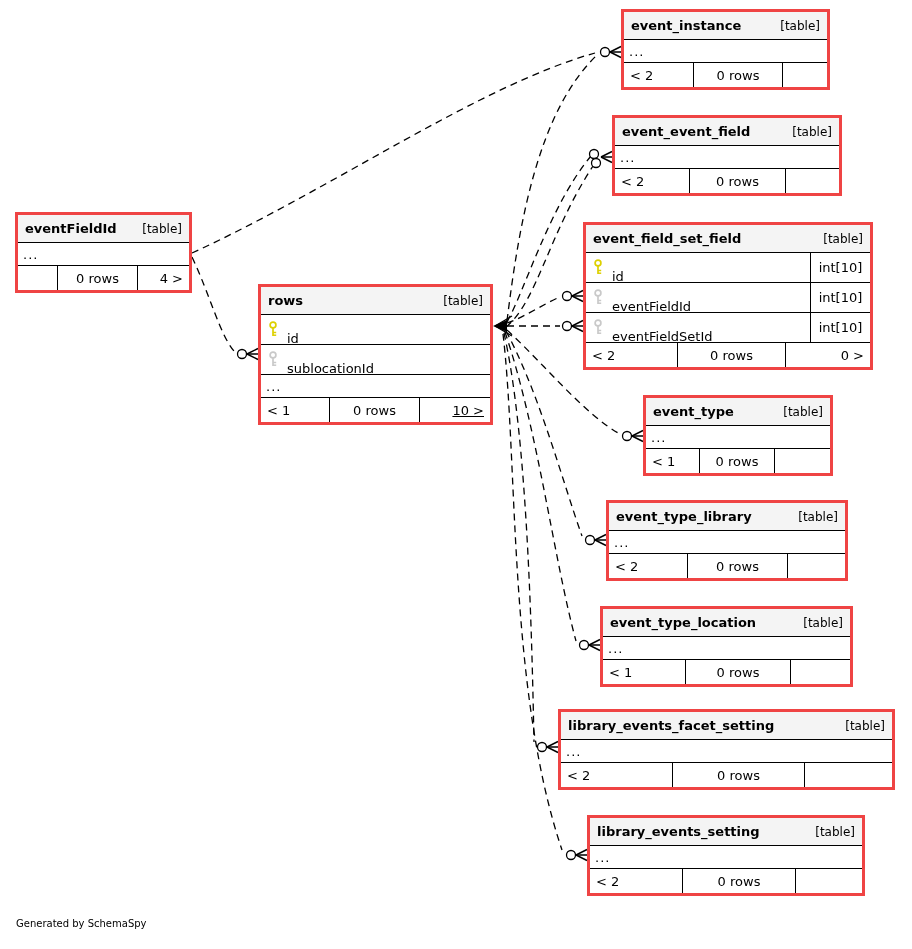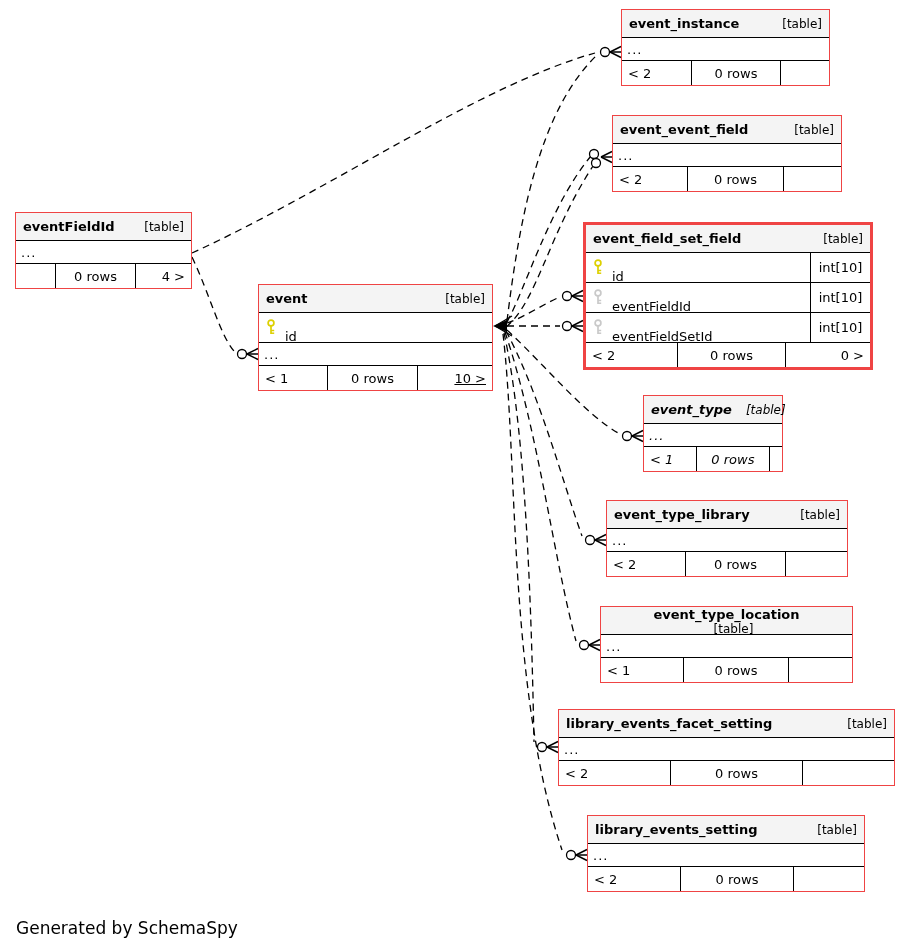--- a/index.html
+++ b/index.html
@@ -1,36 +1,36 @@
 <!DOCTYPE html>
 <html><head>
 <meta charset="utf-8">
 <style>
   html,body{margin:0;padding:0;background:#fff;}
   body{font-family:"DejaVu Sans","Liberation Sans",sans-serif;color:#000;}
   #canvas{position:relative;width:912px;height:949px;background:#fff;overflow:hidden;}
   #edge-layer{position:absolute;left:0;top:0;z-index:0;}
-  .tbl{position:absolute;background:#c4b5fd;border:1px solid #ef4444;box-sizing:border-box;z-index:2;font-size:13px;cursor:pointer;}
+  .tbl{position:absolute;background:#c4b5fd;border:3px solid #ef4444;box-sizing:border-box;z-index:2;font-size:13px;cursor:pointer;}
   .tbl.focus{border-width:3px;}
   .tbl-header{display:flex;justify-content:space-between;align-items:center;background:#f4f4f4;border-bottom:1px solid #000;padding:0 7px;box-sizing:border-box;}
   .tbl-name{font-weight:bold;font-size:13px;white-space:nowrap;}
   .tbl-tag{font-size:12px;white-space:nowrap;margin-left:14px;}
   .col-row,.dots-row{display:flex;align-items:center;border-bottom:1px solid #000;box-sizing:border-box;background:#fff;}
   .col-row{padding-left:6px;}
   .dots-row{padding-left:5px;letter-spacing:1px;}
   .col-icon{width:12px;height:17px;margin-right:8px;flex:0 0 auto;display:flex;align-items:center;}
   .col-name{flex:1 1 auto;white-space:nowrap;margin-top:18px;}
   .col-type{flex:0 0 auto;height:100%;border-left:1px solid #000;display:flex;align-items:center;justify-content:center;box-sizing:border-box;padding:0 3px;}
   .stats{display:flex;box-sizing:border-box;background:#fff;}
   .stat-cell{box-sizing:border-box;border-right:1px solid #000;display:flex;align-items:center;padding:0 6px;white-space:nowrap;height:100%;}
   .stat-cell:last-child{border-right:none;}
   .stat-left{justify-content:flex-start;}
   .stat-mid{justify-content:center;}
   .stat-right{justify-content:flex-end;}
-  #footer-note{position:absolute;left:16px;top:918px;font-size:17px;z-index:2;}
+  #footer-note{position:absolute;left:16px;top:918px;font-size:10px;z-index:2;}
 </style>
 </head>
 <body>
 
 <div id="canvas">
   <svg id="edge-layer" width="912" height="949">
       <path d="M192,253 C330,190 480,85 595,53" fill="none" stroke="#000000" stroke-width="1.3" stroke-dasharray="7,5"></path>
       <path d="M192,257 C210,295 220,335 234,351" fill="none" stroke="#000000" stroke-width="1.3" stroke-dasharray="7,5"></path>
       <path d="M507,321 C520,215 540,110 597,55" fill="none" stroke="#000000" stroke-width="1.3" stroke-dasharray="7,5"></path>
       <path d="M507,322 C525,290 550,205 591,156" fill="none" stroke="#000000" stroke-width="1.3" stroke-dasharray="7,5"></path>
@@ -117,34 +117,45 @@
         </div>
         <div class="dots-row" style="height: 23px;">...</div>
         <div class="stats" style="height: 24px;">
           <span class="stat-cell stat-left" style="width: 40px;"></span>
           <span class="stat-cell stat-mid" style="width: 80px;">0 rows</span>
           <span class="stat-cell stat-right" style="flex: 1 1 auto;">4 &gt;</span>
         </div>
       </div>
       <div class="tbl" style="left: 258px; top: 284px; width: 235px;">
         <div class="tbl-header" style="height: 28px;">
-          <span class="tbl-name">event</span>
+          <span class="tbl-name">rows</span>
           <span class="tbl-tag">[table]</span>
         </div>
         <div class="col-row" style="height: 30px;">
           <span class="col-icon">
             <svg width="12" height="17" viewBox="0 0 12 17">
               <circle cx="6" cy="4" r="2.9" fill="none" stroke="#ddd000" stroke-width="1.7"></circle>
               <line x1="6" y1="6.9" x2="6" y2="15" stroke="#ddd000" stroke-width="1.7"></line>
               <line x1="6" y1="11.5" x2="9.2" y2="11.5" stroke="#ddd000" stroke-width="1.5"></line>
               <line x1="6" y1="14.2" x2="9.2" y2="14.2" stroke="#ddd000" stroke-width="1.5"></line>
             </svg>
           </span>
           <span class="col-name">id</span>
         </div>
+        <div class="col-row" style="height: 30px;">
+          <span class="col-icon">
+            <svg width="12" height="17" viewBox="0 0 12 17">
+              <circle cx="6" cy="4" r="2.9" fill="none" stroke="#c9c9c9" stroke-width="1.7"></circle>
+              <line x1="6" y1="6.9" x2="6" y2="15" stroke="#c9c9c9" stroke-width="1.7"></line>
+              <line x1="6" y1="11.5" x2="9.2" y2="11.5" stroke="#c9c9c9" stroke-width="1.5"></line>
+              <line x1="6" y1="14.2" x2="9.2" y2="14.2" stroke="#c9c9c9" stroke-width="1.5"></line>
+            </svg>
+          </span>
+          <span class="col-name">sublocationId</span>
+        </div>
         <div class="dots-row" style="height: 23px;">...</div>
         <div class="stats" style="height: 24px;">
           <span class="stat-cell stat-left" style="width: 69px;">&lt; 1</span>
           <span class="stat-cell stat-mid" style="width: 90px;">0 rows</span>
           <span class="stat-cell stat-right" style="flex: 1 1 auto; text-decoration: underline;">10 &gt;</span>
         </div>
       </div>
       <div class="tbl" style="left: 621px; top: 9px; width: 209px;">
         <div class="tbl-header" style="height: 28px;">
           <span class="tbl-name">event_instance</span>
@@ -209,21 +220,21 @@
           </span>
           <span class="col-name">eventFieldSetId</span>
           <span class="col-type" style="width: 60px;">int[10]</span>
         </div>
         <div class="stats" style="height: 24px;">
           <span class="stat-cell stat-left" style="width: 92px;">&lt; 2</span>
           <span class="stat-cell stat-mid" style="width: 108px;">0 rows</span>
           <span class="stat-cell stat-right" style="flex: 1 1 auto;">0 &gt;</span>
         </div>
       </div>
-      <div class="tbl" style="left: 643px; top: 395px; width: 140px; font-style: italic;">
+      <div class="tbl" style="left: 643px; top: 395px; width: 190px;">
         <div class="tbl-header" style="height: 28px;">
           <span class="tbl-name">event_type</span>
           <span class="tbl-tag">[table]</span>
         </div>
         <div class="dots-row" style="height: 23px;">...</div>
         <div class="stats" style="height: 24px;">
           <span class="stat-cell stat-left" style="width: 54px;">&lt; 1</span>
           <span class="stat-cell stat-mid" style="width: 75px;">0 rows</span>
           <span class="stat-cell stat-right" style="flex: 1 1 auto;"></span>
         </div>
@@ -234,21 +245,21 @@
           <span class="tbl-tag">[table]</span>
         </div>
         <div class="dots-row" style="height: 23px;">...</div>
         <div class="stats" style="height: 24px;">
           <span class="stat-cell stat-left" style="width: 79px;">&lt; 2</span>
           <span class="stat-cell stat-mid" style="width: 100px;">0 rows</span>
           <span class="stat-cell stat-right" style="flex: 1 1 auto;"></span>
         </div>
       </div>
       <div class="tbl" style="left: 600px; top: 606px; width: 253px;">
-        <div class="tbl-header" style="height: 28px; flex-direction: column;">
+        <div class="tbl-header" style="height: 28px;">
           <span class="tbl-name">event_type_location</span>
           <span class="tbl-tag">[table]</span>
         </div>
         <div class="dots-row" style="height: 23px;">...</div>
         <div class="stats" style="height: 24px;">
           <span class="stat-cell stat-left" style="width: 83px;">&lt; 1</span>
           <span class="stat-cell stat-mid" style="width: 105px;">0 rows</span>
           <span class="stat-cell stat-right" style="flex: 1 1 auto;"></span>
         </div>
       </div>

